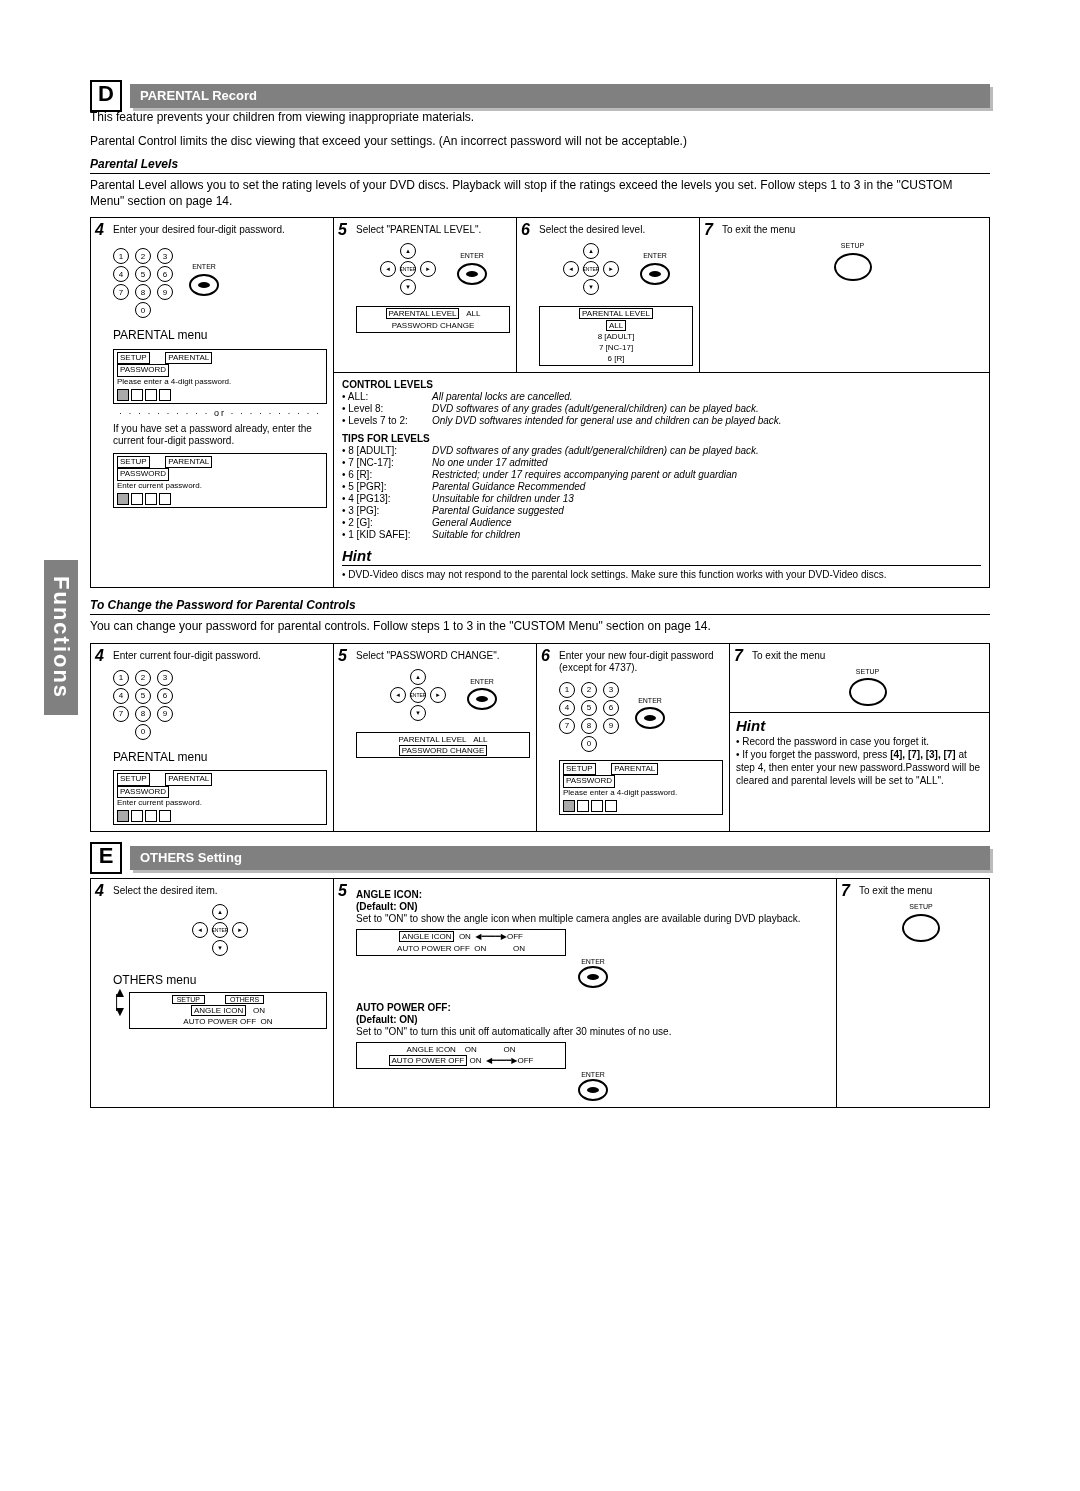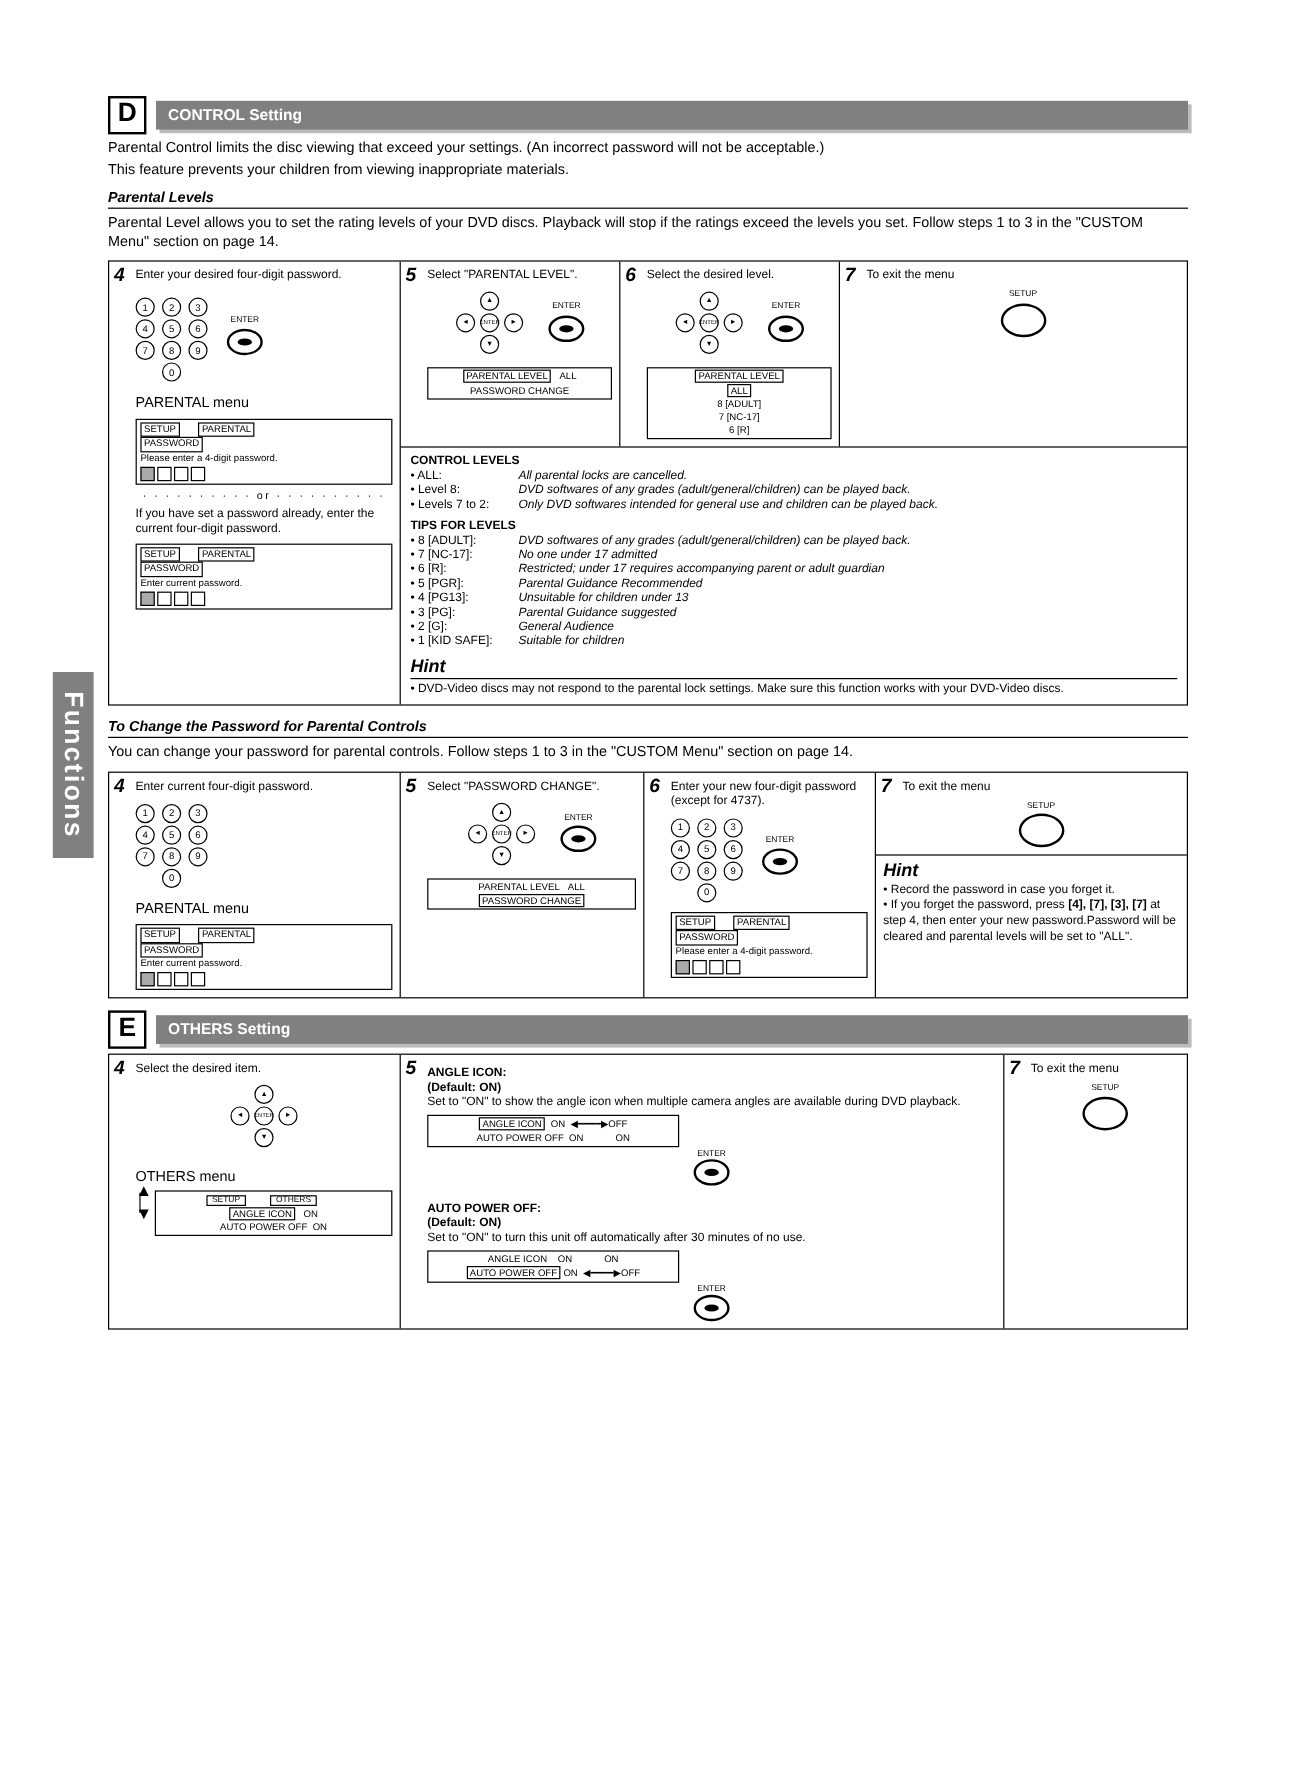--- a/index.html
+++ b/index.html
@@ -205,24 +205,24 @@
 </style>
 </head>
 <body>
 
 <div class="page">
 
   <div class="side-tab">Functions</div>
 
   <div class="section-title-bar">
     <span class="section-letter">D</span>
-    <div class="section-bar-fill">CONTROL Setting</div>
+    <div class="section-bar-fill">PARENTAL Record</div>
   </div>
+  <div class="body-text" style="margin-top:-6px;">This feature prevents your children from viewing inappropriate materials.</div>
   <div class="body-text">Parental Control limits the disc viewing that exceed your settings. (An incorrect password will not be acceptable.)</div>
-  <div class="body-text" style="margin-top:-6px;">This feature prevents your children from viewing inappropriate materials.</div>
 
   <div class="subheading">Parental Levels</div>
   <div class="body-text">Parental Level allows you to set the rating levels of your DVD discs. Playback will stop if the ratings exceed the levels you set. Follow steps 1 to 3 in the "CUSTOM Menu" section on page 14.</div>
 
   <div class="step-grid">
 
     <div class="step-cell" style="width:230px;">
       <span class="step-num">4</span>
       <div class="step-body">
         <div>Enter your desired four-digit password.</div>

